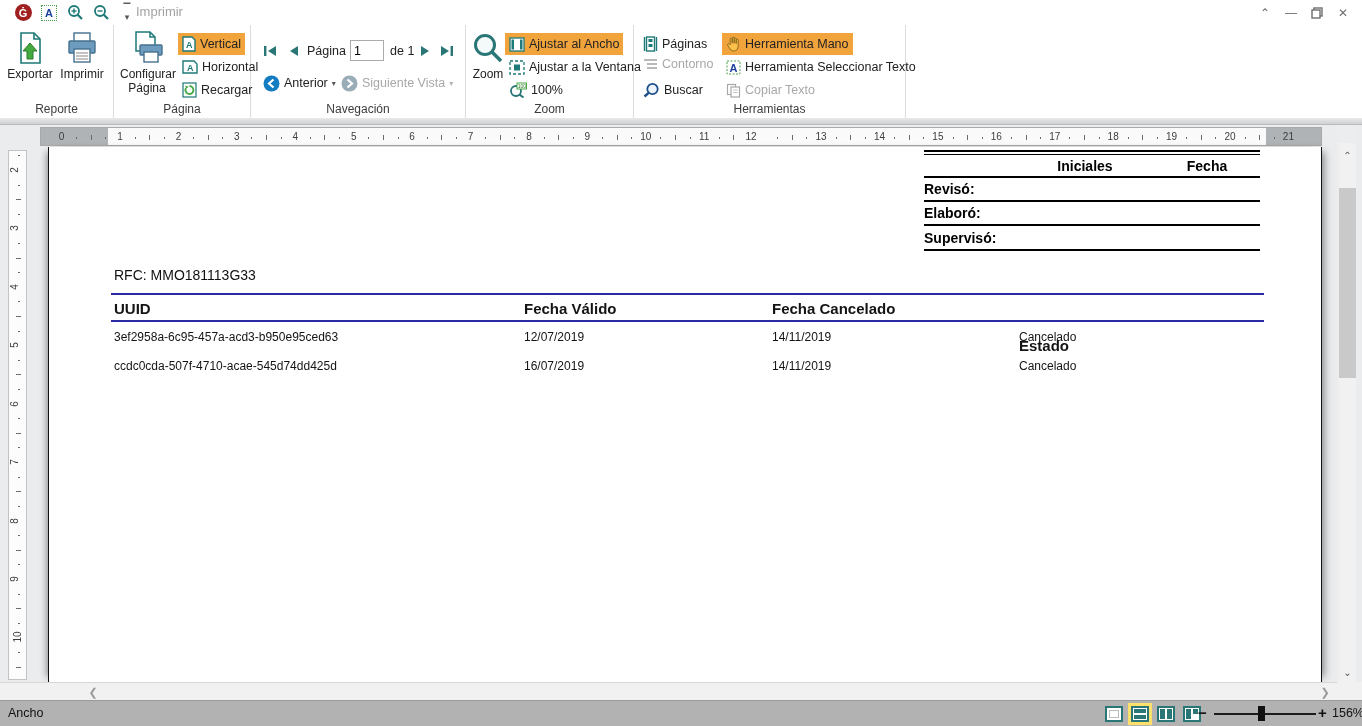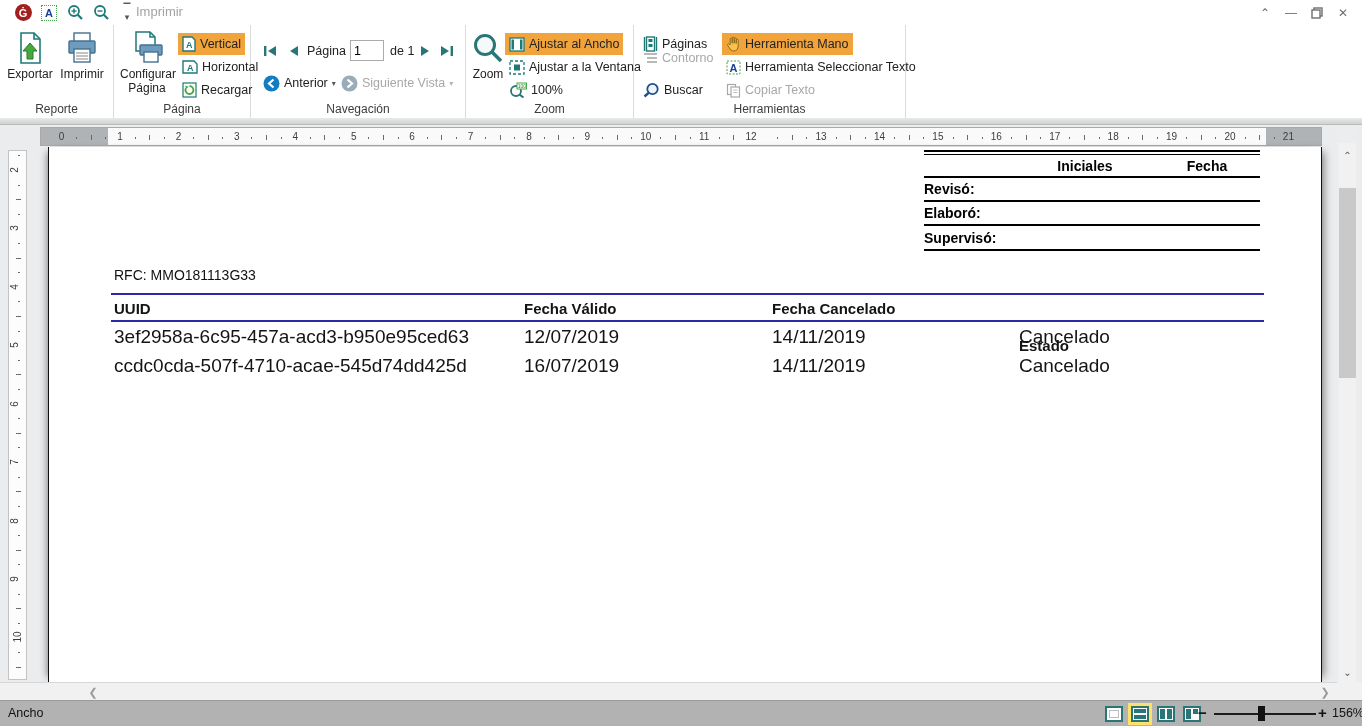--- a/index.html
+++ b/index.html
@@ -58,21 +58,21 @@
   .signoff { position:absolute; left:875px; top:3px; width:336px; font-size:14px; color:#000; }
   .dline { height:5px; border-top:2px solid #000; border-bottom:1px solid #000; }
   .so-head { display:flex; height:23px; align-items:center; border-bottom:2px solid #000; font-weight:bold; }
   .so-row { height:24px; display:flex; align-items:center; border-bottom:2px solid #000; font-weight:bold; }
   .so-c1 { width:92px; } .so-c2 { width:138px; text-align:center; } .so-c3 { flex:1; text-align:center; }
   .rfc { position:absolute; left:65px; top:120px; font-size:14px; color:#111; }
   .rtable { position:absolute; left:62px; top:146px; width:1153px; }
   .navyline { height:2px; background:#2a2aa4; }
   .trow { position:relative; height:29px; }
   .trow.head { height:25px; }
-  .tcell { position:absolute; top:50%; transform:translateY(-50%); font-size:19px; color:#141414; white-space:nowrap; }
+  .tcell { position:absolute; top:50%; transform:translateY(-50%); font-size:12px; color:#141414; white-space:nowrap; }
   .trow.head .tcell { font-weight:bold; font-size:15px; }
 
   
   .vscroll { position:absolute; right:5px; top:0; width:20px; height:557px; background:#ecedee; }
   .vtrack { position:absolute; left:2px; top:18px; width:17px; bottom:0; background:#f1f1f1; }
   .varrow { position:absolute; left:2px; width:17px; height:20px; display:flex; align-items:center; justify-content:center;
     color:#555; font-size:10px; }
   .vthumb { position:absolute; left:2px; top:63px; width:17px; height:190px; background:#c9c9c9; }
   .hscroll { position:absolute; left:0; top:682px; width:1337px; height:18px; background:#f1f1f1; border-top:1px solid #d7d7d7; }
   .harrow { position:absolute; top:0; width:18px; height:18px; display:flex; align-items:center; justify-content:center;
@@ -296,21 +296,21 @@
     <div class="sitem" style="left:5px;top:8px;">
       <svg width="15" height="16" viewBox="0 0 15 16">
           <rect x="3.5" y="1" width="8" height="14" fill="#fff" stroke="#1e7a78" stroke-width="1.4"></rect>
           <rect x="5.5" y="3" width="4" height="3" fill="#1e7a78"></rect>
           <rect x="5.5" y="8" width="4" height="3" fill="#1e7a78"></rect>
           <line x1="1.5" y1="1" x2="1.5" y2="15" stroke="#1e7a78" stroke-width="1.4"></line>
           <line x1="13.5" y1="1" x2="13.5" y2="15" stroke="#1e7a78" stroke-width="1.4"></line>
         </svg>
       <span>Páginas</span>
     </div>
-    <div class="sitem dis" style="left:5px;top:22px;justify-content:flex-end;">
+    <div class="sitem dis" style="left:5px;top:28px;justify-content:flex-end;">
       <svg width="15" height="14" viewBox="0 0 15 14">
           <line x1="1" y1="3" x2="14" y2="3" stroke="#a8a8a8" stroke-width="1.6"></line>
           <line x1="4" y1="7" x2="14" y2="7" stroke="#a8a8a8" stroke-width="1.6"></line>
           <line x1="4" y1="11" x2="14" y2="11" stroke="#a8a8a8" stroke-width="1.6"></line>
         </svg>
       <span>Contorno</span>
     </div>
     <div class="sitem" style="left:5px;top:54px;">
       <svg width="17" height="16" viewBox="0 0 17 16">
           <circle cx="9.5" cy="7" r="5.2" fill="#eef4fb" stroke="#1e4f8a" stroke-width="1.8"></circle>

